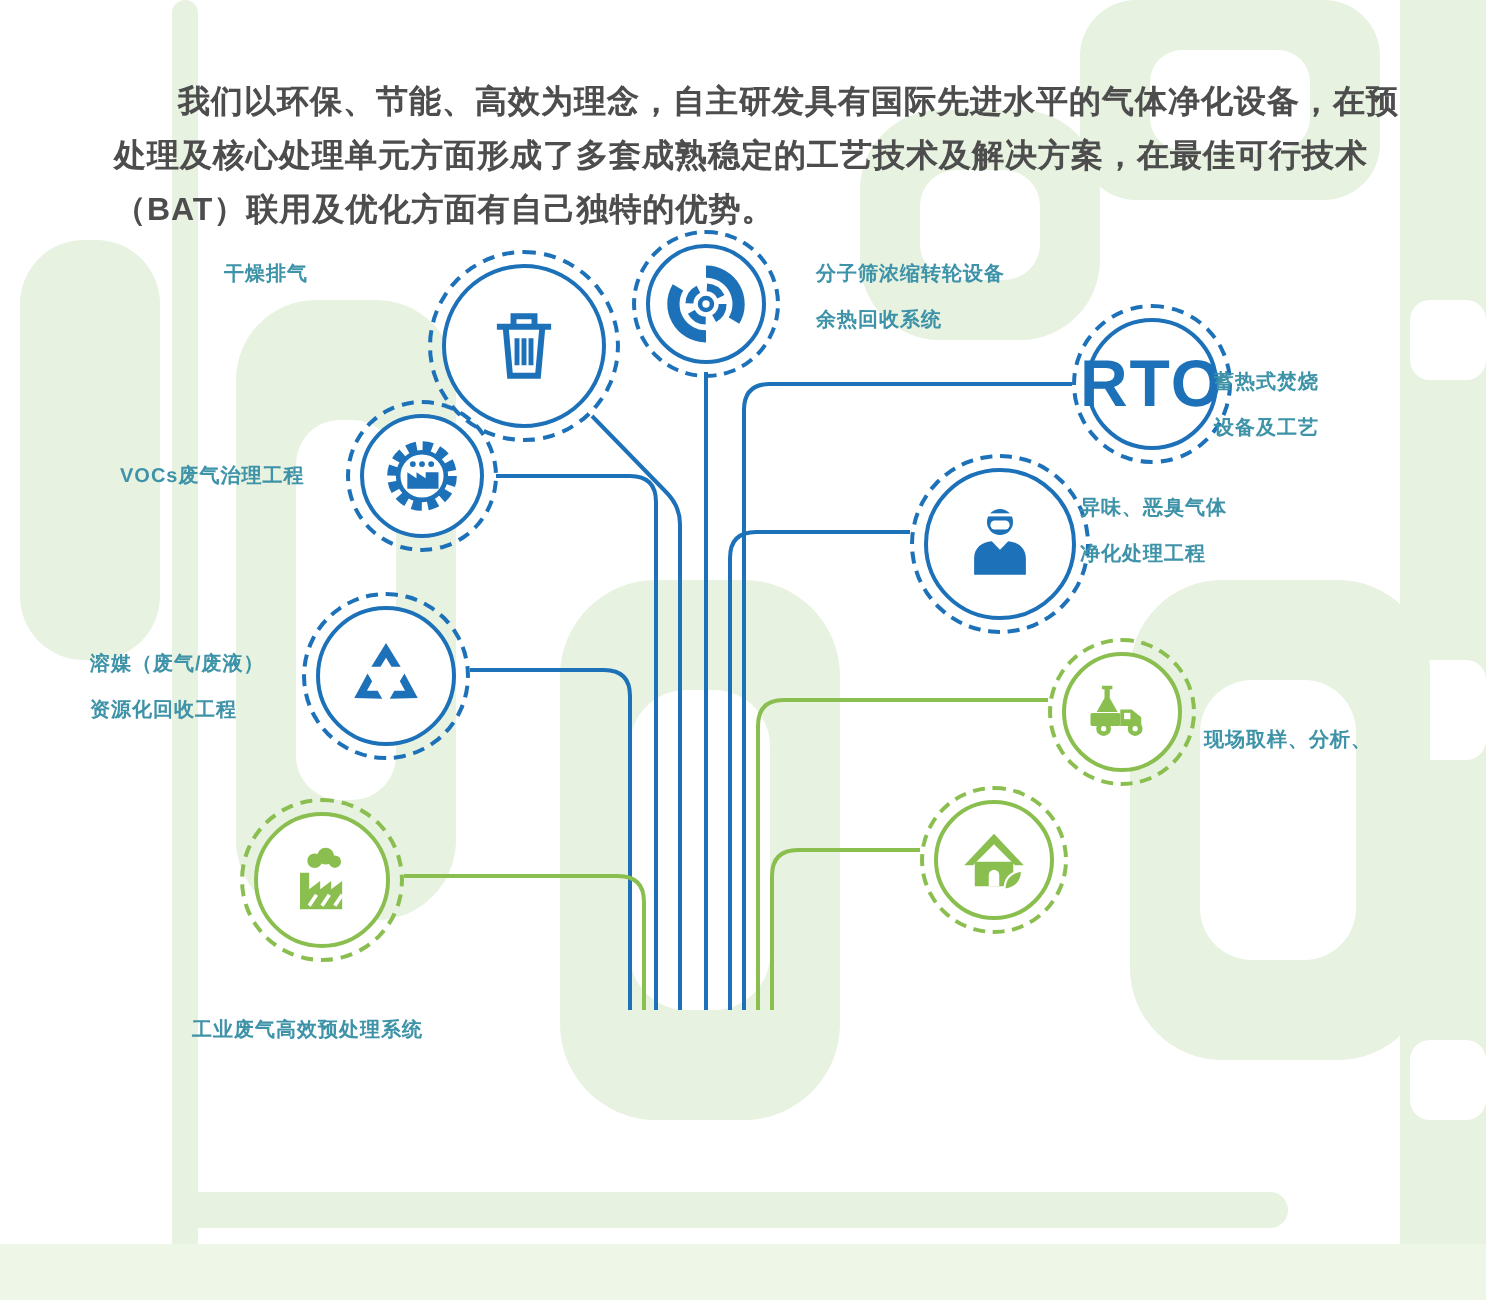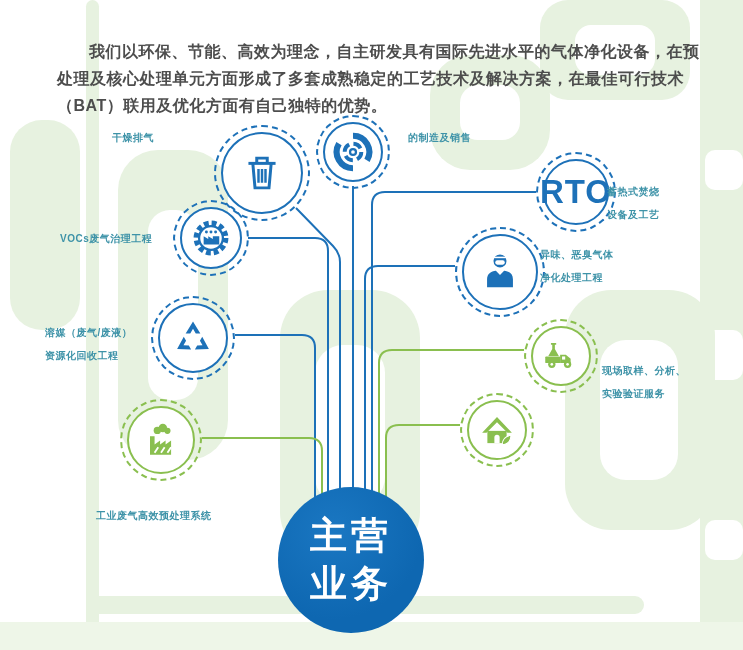--- a/index.html
+++ b/index.html
@@ -214,21 +214,22 @@
         <path d="M21 39v-6.5a3 3 0 0 1 6 0V39z" fill="#fff"></path>
         <path d="M30 41c7-1 10-5.5 10-11-7 1-10 4.5-10 11z" fill="var(--green)" stroke="#fff" stroke-width="1.2"></path>
       </svg>
     </div>
   </div>
 
   <div class="label" style="left:112px;top:126px;">
     <div>干燥排气</div>
   </div>
   <div class="label" style="left:408px;top:126px;">
-      <div>的制造及销售</div>
+    <div>分子筛浓缩转轮设备</div>
+      <div>余热回收系统</div>
   </div>
   <div class="label" style="left:60px;top:227px;">
     <div>VOCs废气治理工程</div>
       <div></div>
   </div>
   <div class="label" style="left:607px;top:180px;">
     <div>蓄热式焚烧</div>
       <div>设备及工艺</div>
   </div>
   <div class="label" style="left:45px;top:321px;">
@@ -238,21 +239,16 @@
   <div class="label" style="left:540px;top:243px;">
     <div>异味、恶臭气体</div>
       <div>净化处理工程</div>
   </div>
   <div class="label" style="left:96px;top:504px;">
     <div>工业废气高效预处理系统</div>
       <div></div>
   </div>
   <div class="label" style="left:602px;top:359px;">
     <div>现场取样、分析、</div>
-      <div>实验验证服务</div>
-  </div>
-
-  <div class="center-circle">
-    <div>主营</div>
-    <div>业务</div>
-  </div>
+  </div>
+
 
 </div>
 
 </body></html>

